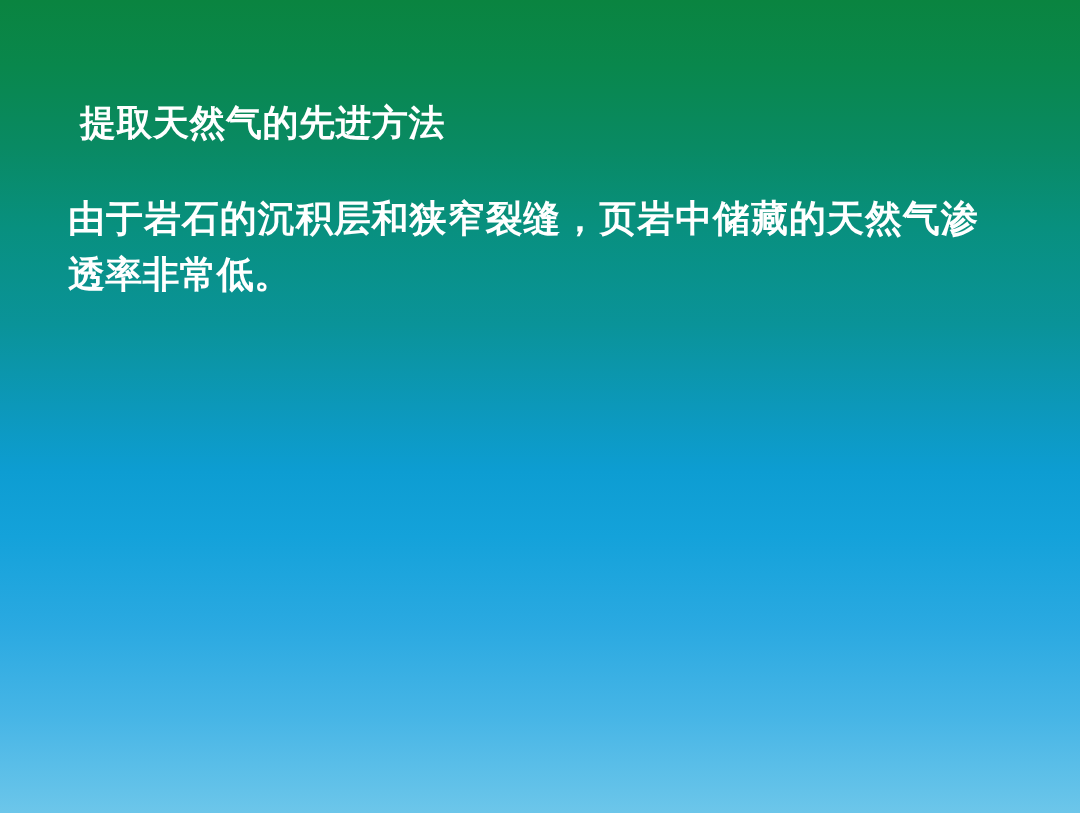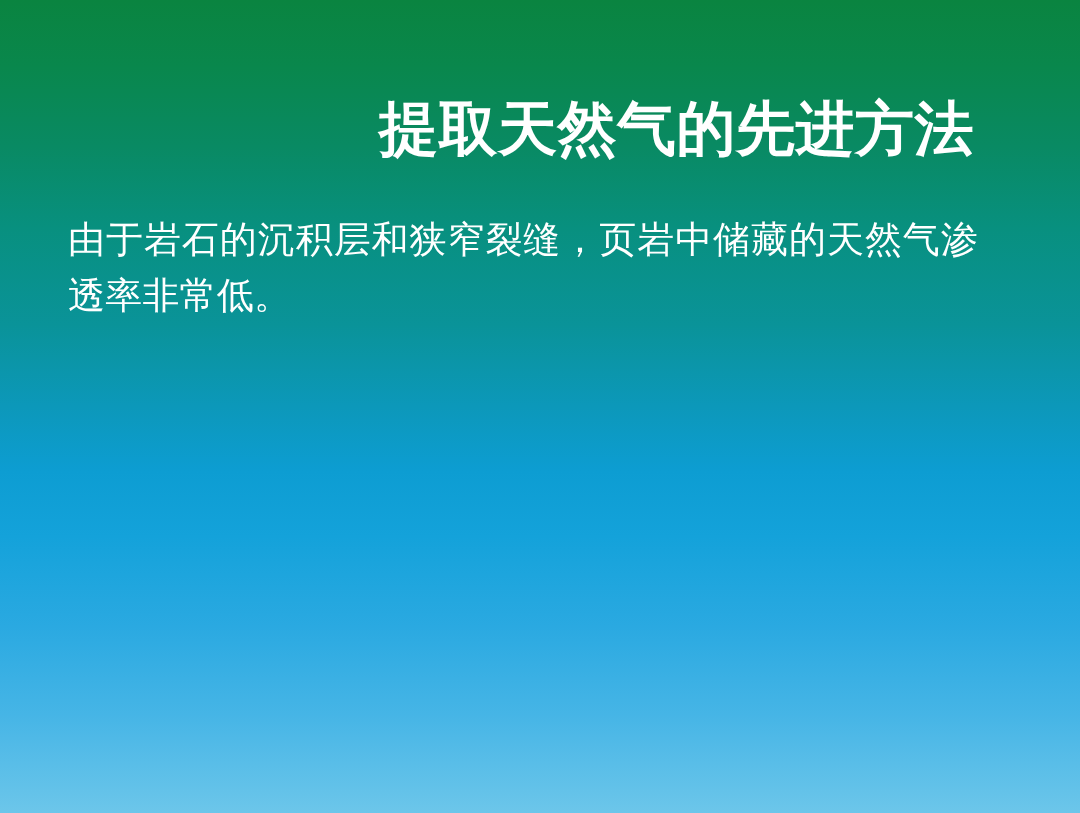--- a/index.html
+++ b/index.html
@@ -38,40 +38,39 @@
   }
 
   .slide-inner {
     position: absolute;
     left: 68px;
     top: 88px;
     width: 910px;
   }
 
   .slide-title {
-    margin: 4px;
+    margin: 12px;
     padding: 0;
-    font-size: 59px;
+    font-size: 36px;
     font-weight: 700;
     line-height: 1.26;
     letter-spacing: 0.5px;
     color: #ffffff;
     white-space: nowrap;
-    text-align: right;
   }
 
   .body-block {
     margin-top: 46px;
   }
 
   .body-paragraph {
     margin: 0;
     padding: 0;
     font-size: 37px;
-    font-weight: 400;
+    font-weight: 700;
     line-height: 56px;
     color: #ffffff;
     letter-spacing: 0.2px;
     text-align: justify;
     text-justify: inter-character;
   }
 
   .body-paragraph + .body-paragraph {
     margin-top: 56px;
   }

